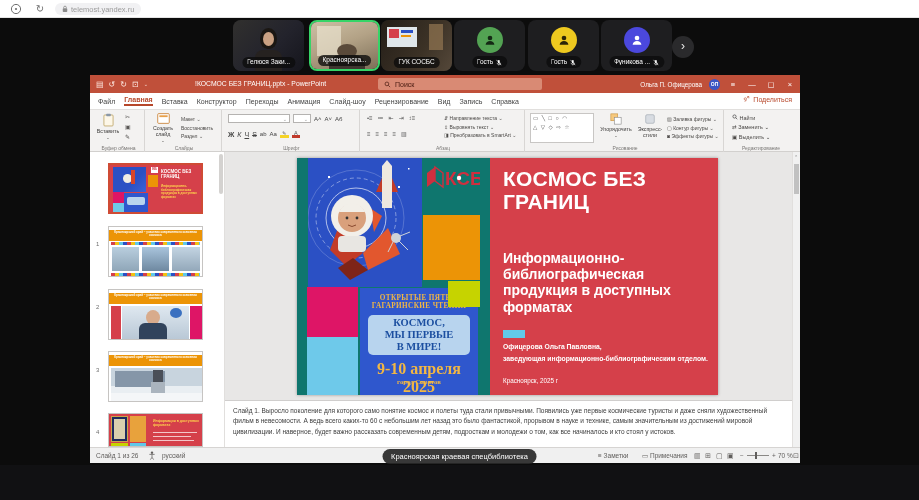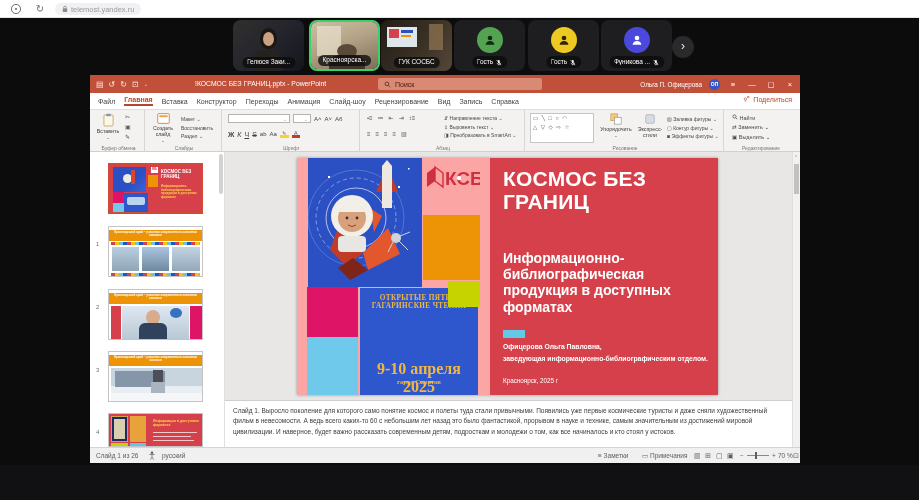--- a/index.html
+++ b/index.html
@@ -75,21 +75,21 @@
   .thumb { position:absolute; left:18px; width:95px; height:51px; background:#fff;
            border:1px solid #c6c4c2; overflow:hidden; }
   .thumb.sel { border:2px solid #cf4b35; }
   .oband { position:absolute; left:0; top:3px; right:0; height:11px; background:#ec9406; color:#fff;
            font-size:3px; line-height:1.15; text-align:center; padding-top:1px; font-weight:bold; }
   .strip { position:absolute; left:2px; right:2px; height:3px;
            background:repeating-linear-gradient(90deg,#d5404a 0 4px,#f2c113 4px 8px,#5fc8e8 8px 12px,#2b50c4 12px 16px); }
 
   
   .edit-area { position:absolute; left:135px; top:77px; width:567px; height:248px; background:#e8e7e6; }
-  .slide { position:absolute; left:207px; top:83px; width:421px; height:237px; background:#fca5a5;
+  .slide { position:absolute; left:207px; top:83px; width:421px; height:237px; background:#0f766e;
            box-shadow:0 0 3px rgba(0,0,0,.35); }
   .blk { position:absolute; }
   .red-title { color:#fff; font-weight:bold; font-size:21px; line-height:1.08; letter-spacing:.2px; }
   .red-sub { color:#fff; font-weight:bold; font-size:14px; line-height:1.16; }
   .red-small { color:#fff; font-size:6.8px; font-weight:600; }
   .poster-h { font-family:"Liberation Serif", serif; font-weight:bold; color:#f2b743; font-size:7.2px;
               text-align:center; letter-spacing:.4px; }
   .poster-box { position:absolute; left:8px; top:27px; width:102px; height:40px; background:#b8d4ee;
                 border-radius:5px; text-align:center; font-family:"Liberation Serif", serif;
                 font-weight:bold; color:#1c4fa0; font-size:10.5px; line-height:1.12; padding-top:2px; }
@@ -509,20 +509,25 @@
         </svg>
       </div>
 
       <div class="blk" style="left:126px;top:57px;width:57px;height:65px;background:#ec9406"></div>
       <div class="blk" style="left:10px;top:129px;width:51px;height:50px;background:#de1566"></div>
       <div class="blk" style="left:10px;top:179px;width:51px;height:58px;background:#6ec9ea"></div>
 
       <div class="blk" style="left:63px;top:130px;width:118px;height:107px;background:#2f57cd;z-index:1">
         <div class="poster-h" style="margin-top:6px">ОТКРЫТЫЕ ПЯТЫЕ</div>
         <div class="poster-h">ГАГАРИНСКИЕ ЧТЕНИЯ</div>
+        <div class="poster-box">
+          <div>КОСМОС,</div>
+          <div>МЫ ПЕРВЫЕ</div>
+          <div>В МИРЕ!</div>
+        </div>
         <div class="poster-date" style="position:absolute;left:0;right:0;top:72px">9-10 апреля 2025</div>
         <div class="poster-city" style="position:absolute;left:0;right:0;top:90px">город Саратов</div>
       </div>
       <div class="blk" style="left:151px;top:123px;width:32px;height:26px;background:#c6d300;z-index:2"></div>
 
       <div class="blk" style="left:193px;top:0;width:228px;height:237px;background:#d5404a">
         <div class="red-title" style="position:absolute;left:13px;top:10px;width:200px">КОСМОС БЕЗ ГРАНИЦ</div>
         <div class="red-sub" style="position:absolute;left:13px;top:92px;width:202px">Информационно-библиографическая продукция в доступных форматах</div>
         <div style="position:absolute;left:13px;top:172px;width:22px;height:8px;background:#62c9e8"></div>
         <div class="red-small" style="position:absolute;left:13px;top:185px">Офицерова Ольга Павловна,</div>
@@ -556,20 +561,21 @@
       <span class="sb" style="left:637px;font-size:7px">▣</span>
       <span class="sb" style="left:650px">−</span>
       <span class="sb" style="left:657px;top:7px;width:22px;height:1px;background:#8a8886;display:inline-block"></span>
       <span class="sb" style="left:665px;top:4px;width:2px;height:7px;background:#605e5c;display:inline-block"></span>
       <span class="sb" style="left:682px">+</span>
       <span class="sb" style="left:688px">70 %</span>
       <span class="sb" style="left:703px;font-size:7px">⊡</span>
     </div>
   </div>
 
+  <div class="overlay-pill">Красноярская краевая спецбиблиотека</div>
 
   <div class="ctrlbar">
     
 
     
 
     
 
     
 

